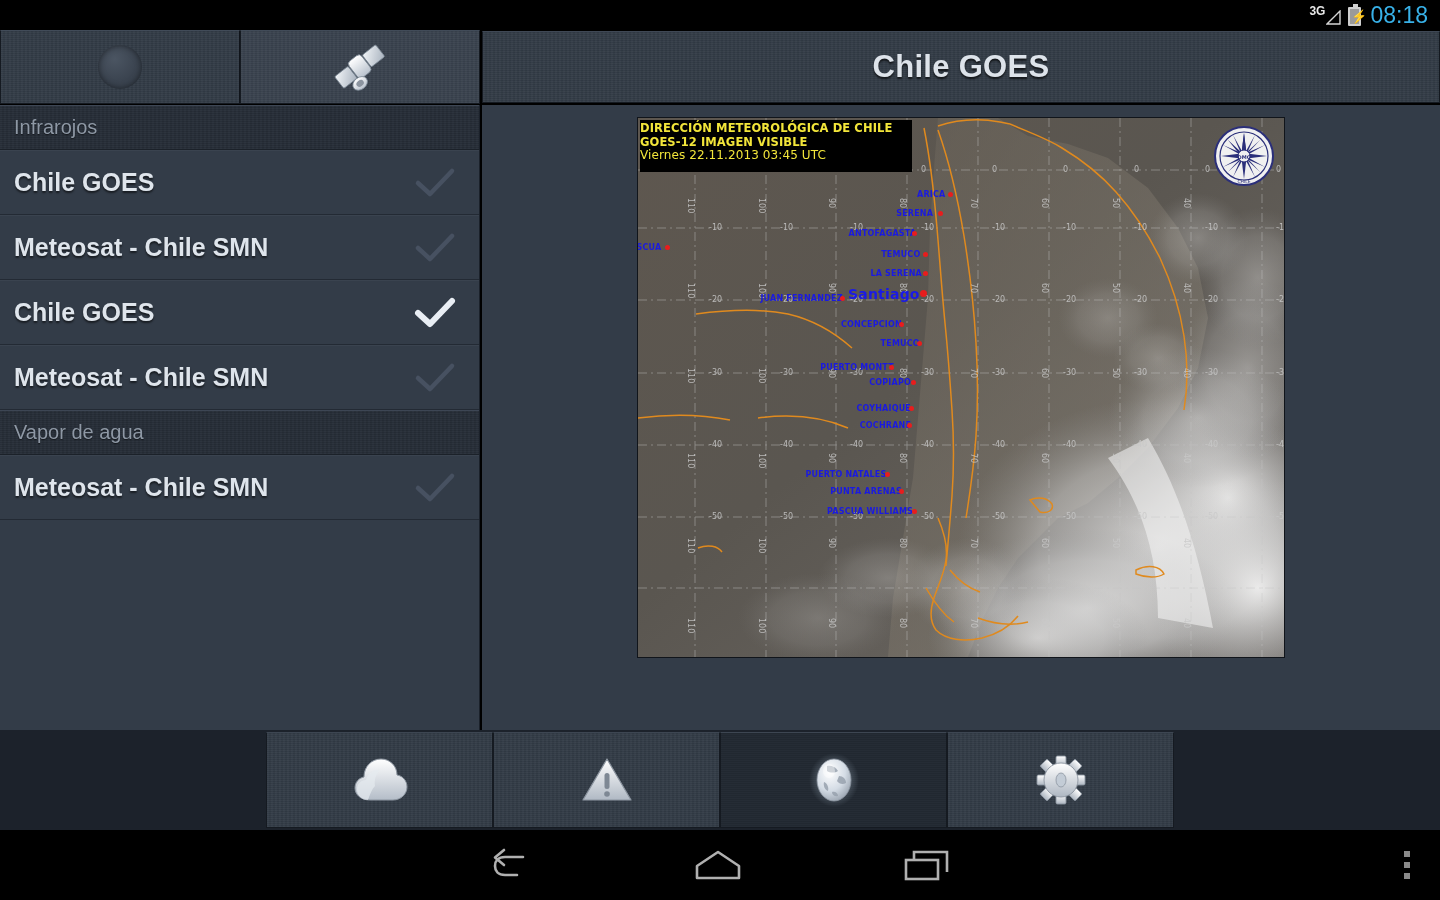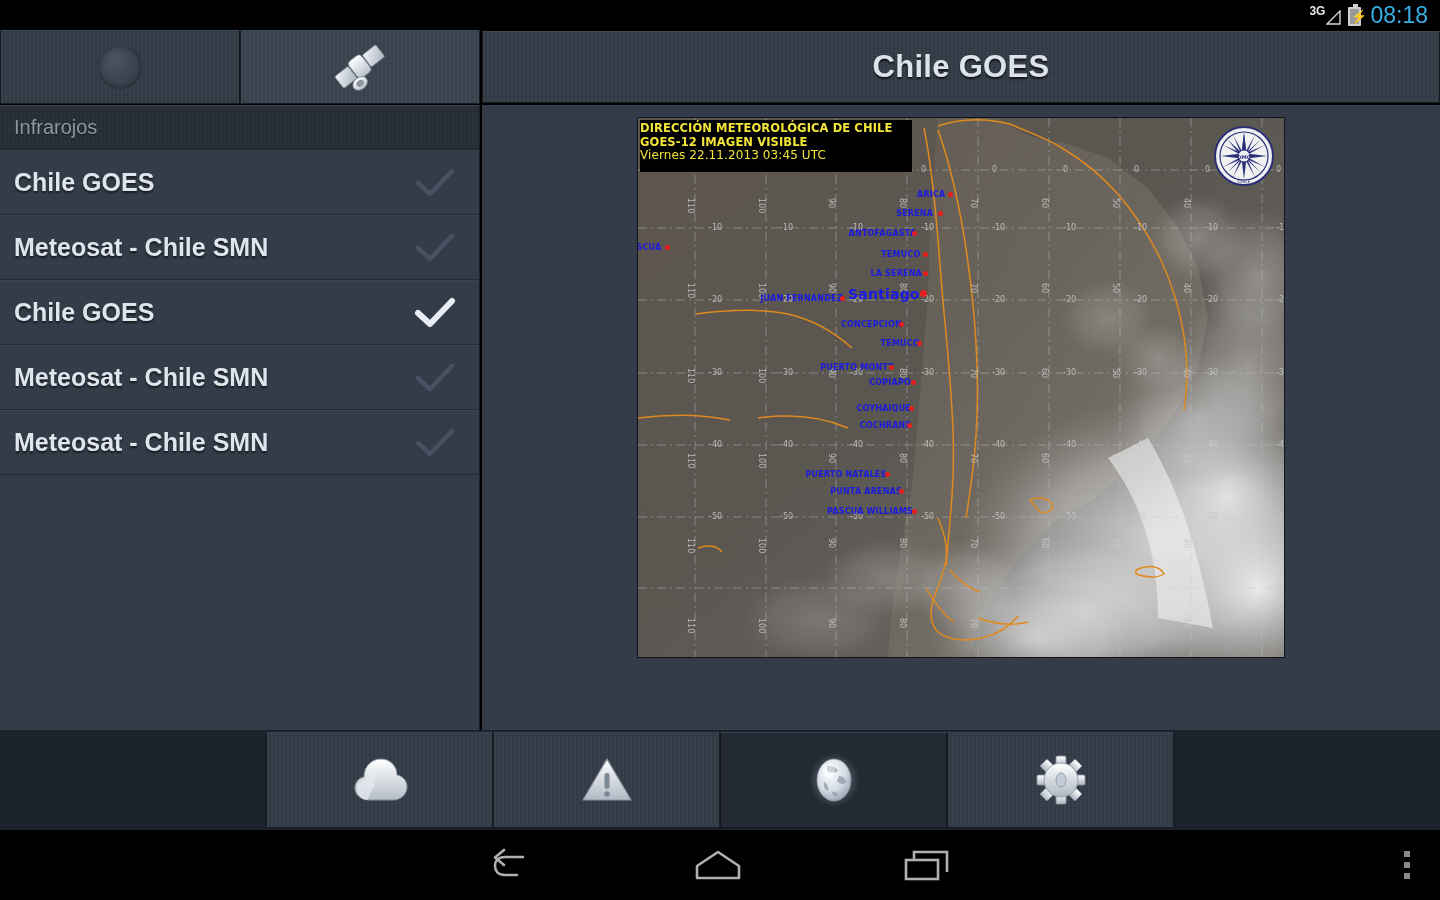--- a/index.html
+++ b/index.html
@@ -192,20 +192,23 @@
           </svg>
         </span>
       </div>
       <div class="item">
         <span class="lbl">Meteosat - Chile SMN</span>
         <span class="check">
           <svg width="44" height="34" viewBox="0 0 44 34">
             <polyline points="5,17 17,28 39,5" fill="none" stroke="#475161" stroke-width="4.5" stroke-linecap="round" stroke-linejoin="round"></polyline>
           </svg>
         </span>
+      </div>
+      <div class="sec-head tex-dark">
+        <span>Vapor de agua</span>
       </div>
       <div class="item">
         <span class="lbl">Meteosat - Chile SMN</span>
         <span class="check">
           <svg width="44" height="34" viewBox="0 0 44 34">
             <polyline points="5,17 17,28 39,5" fill="none" stroke="#475161" stroke-width="4.5" stroke-linecap="round" stroke-linejoin="round"></polyline>
           </svg>
         </span>
       </div>
       <div class="filler"></div>

